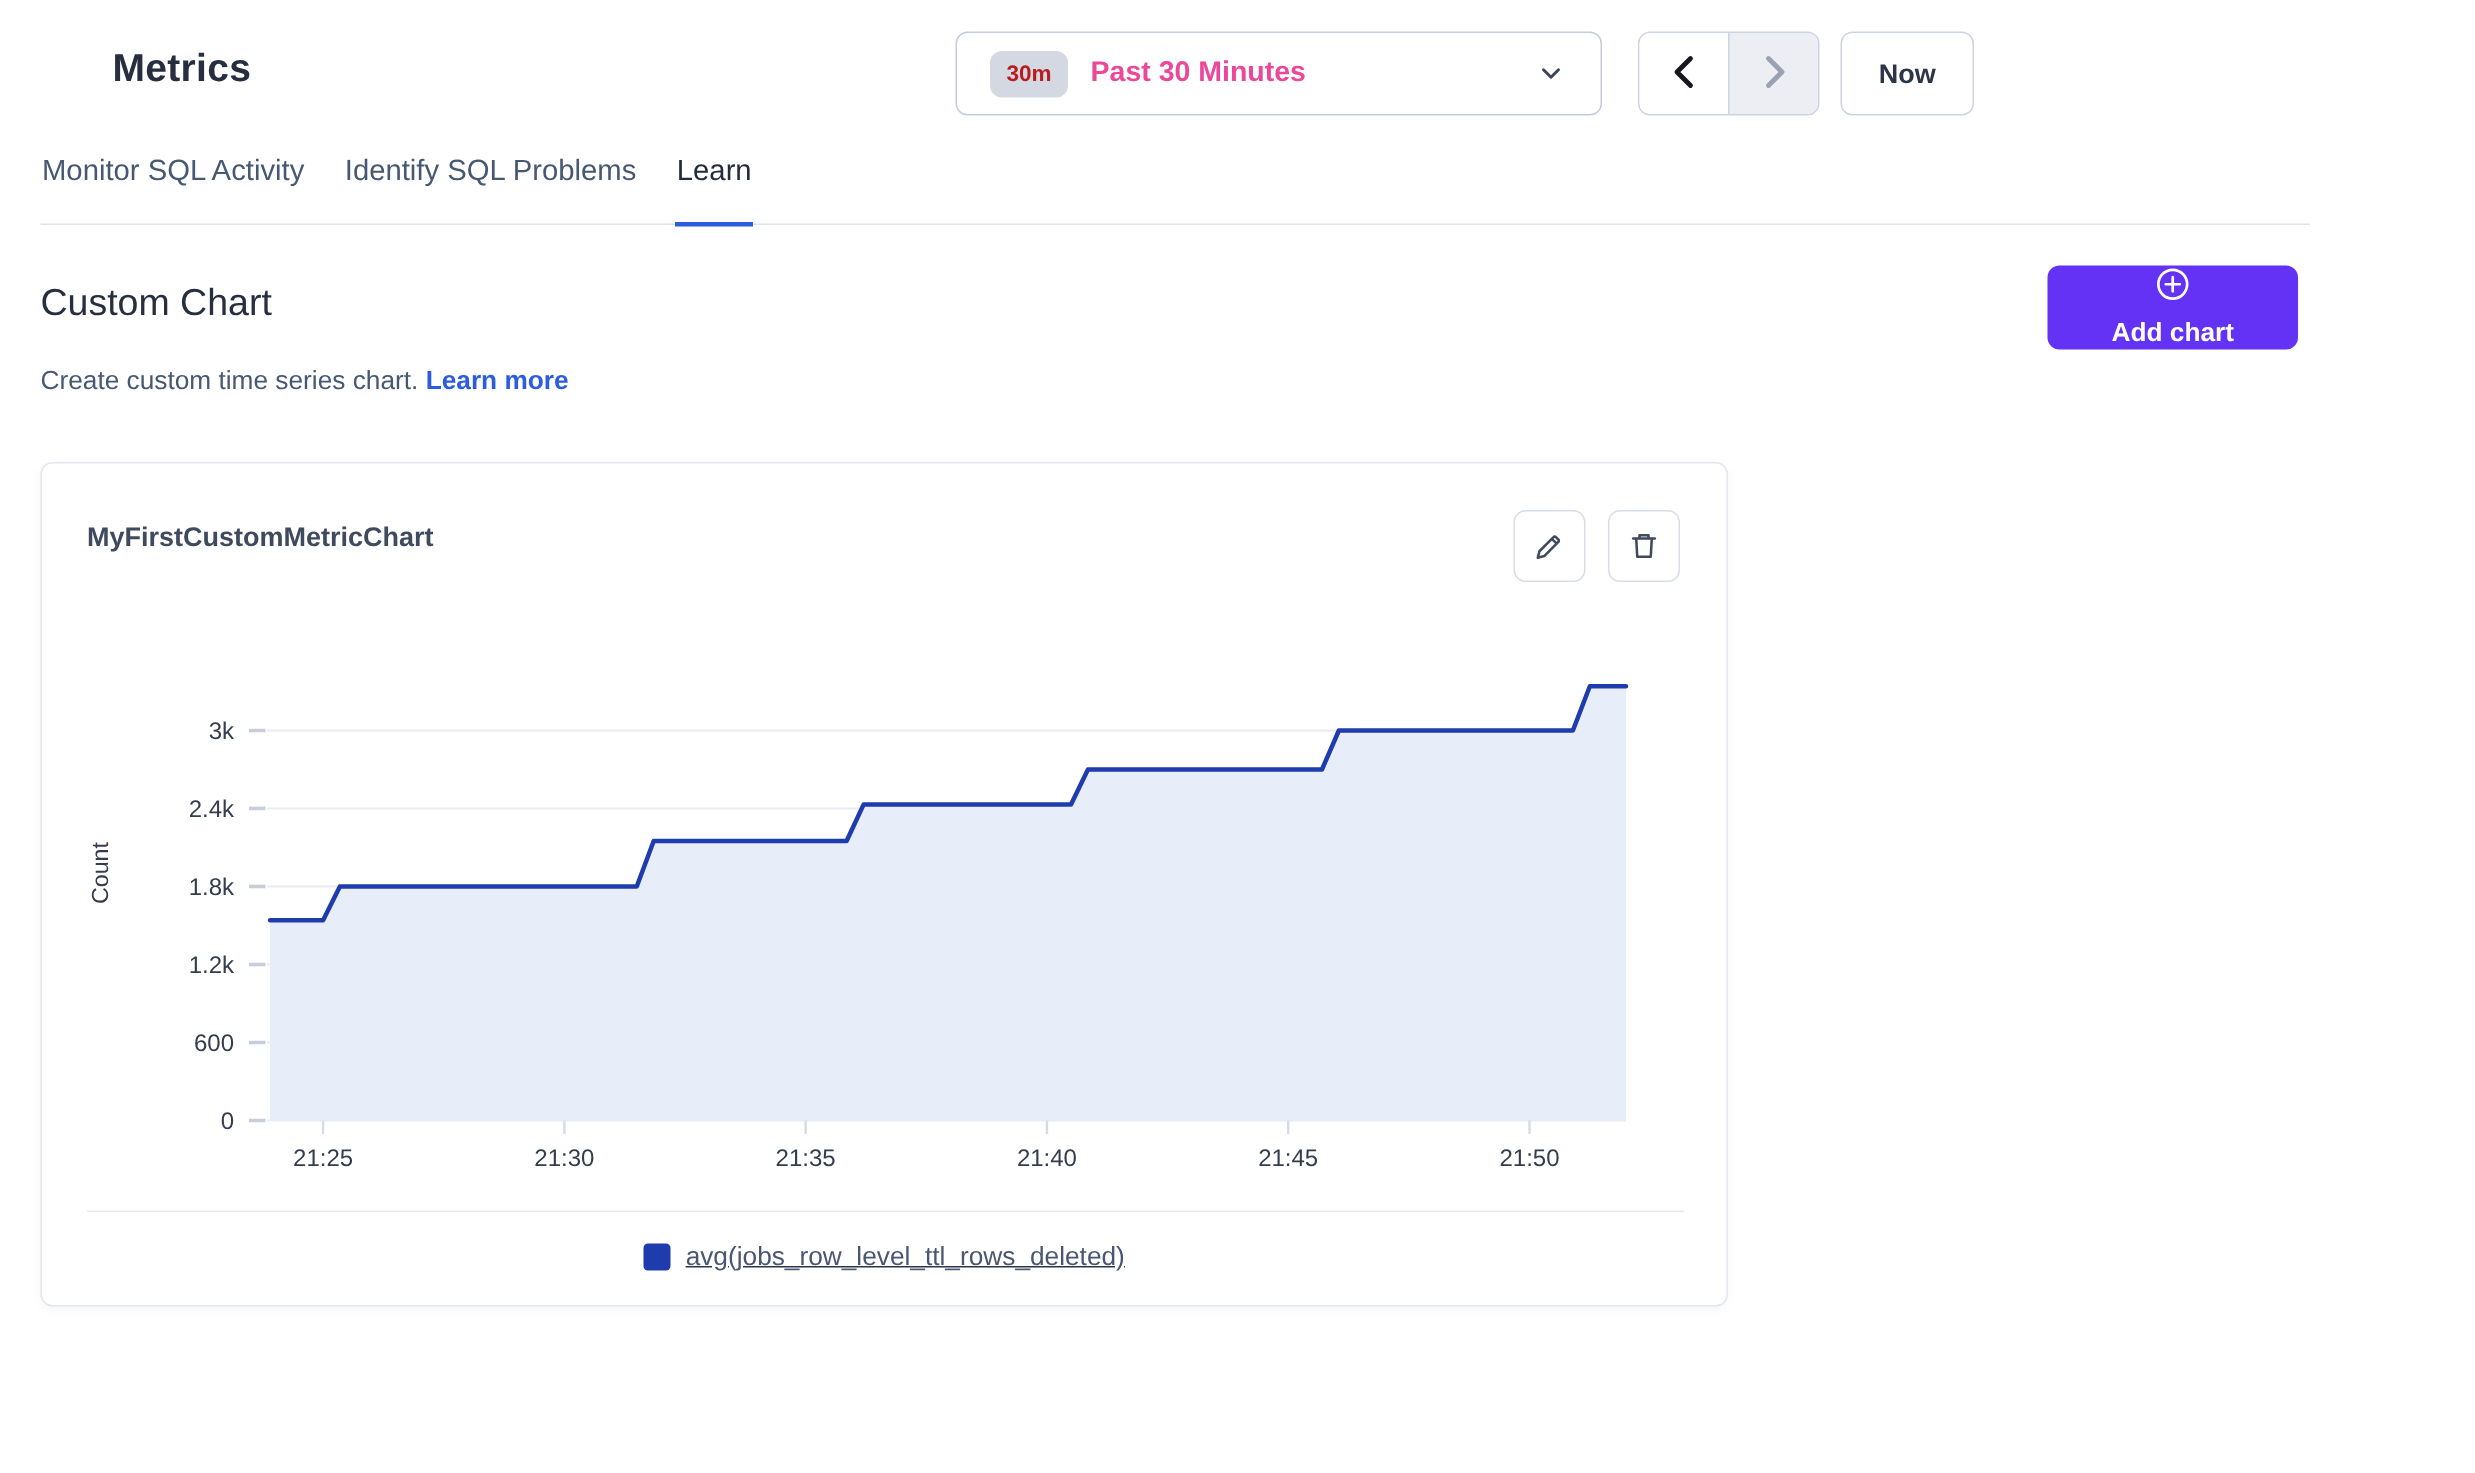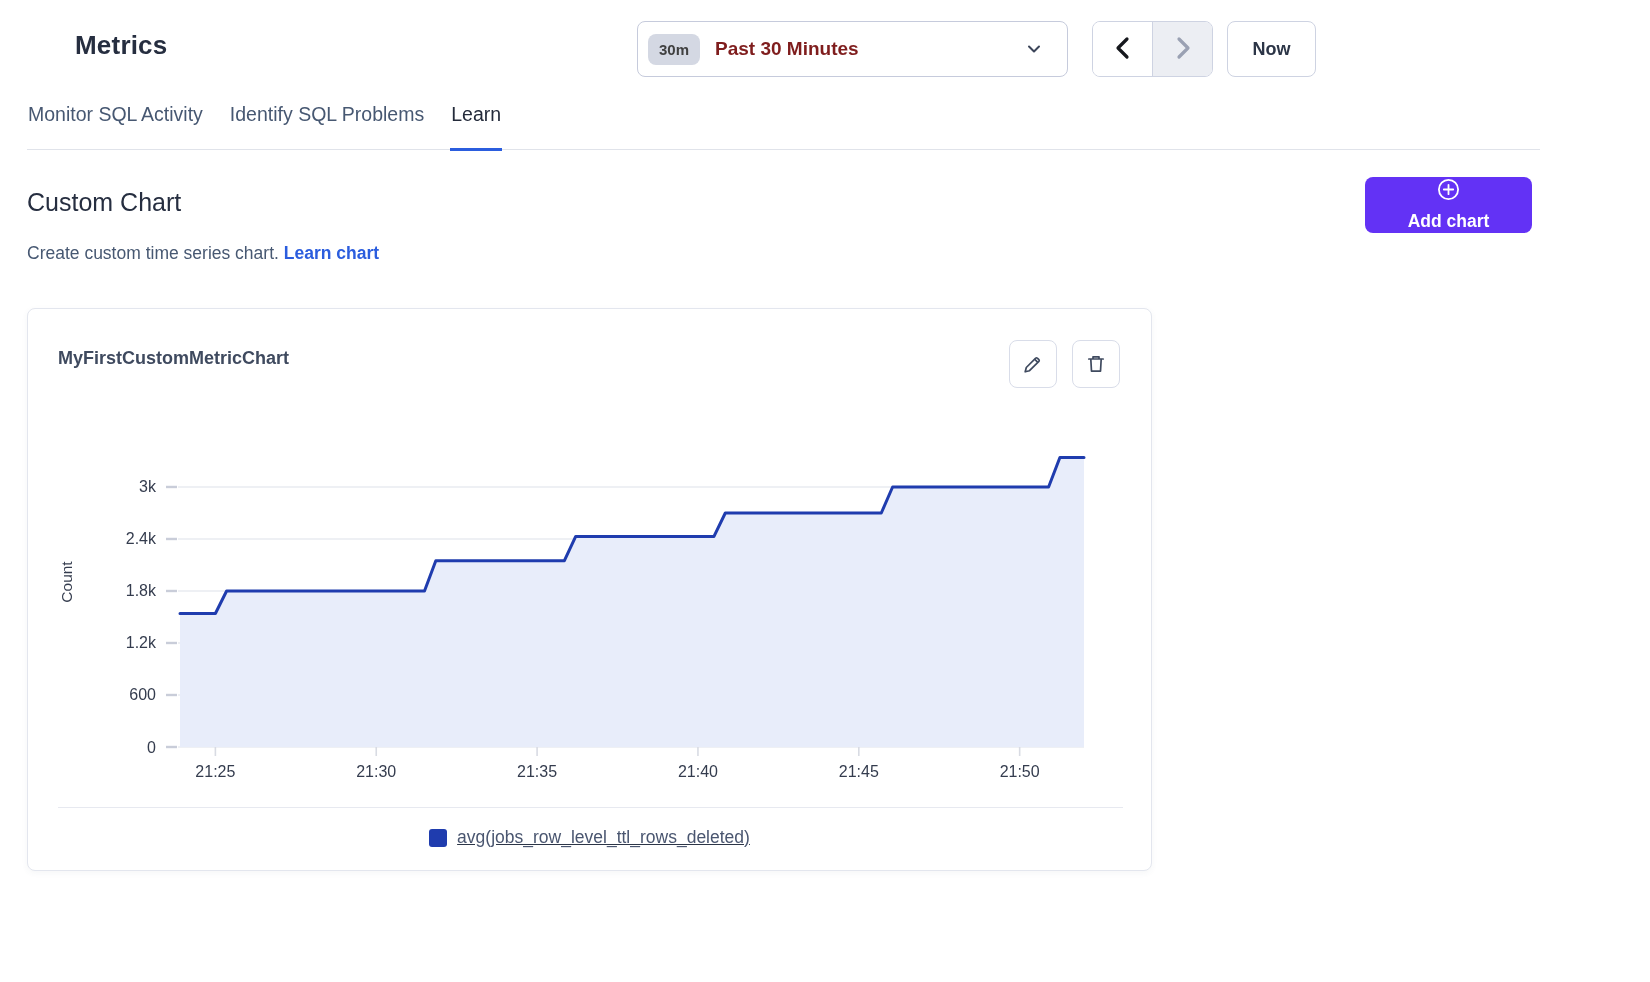--- a/index.html
+++ b/index.html
@@ -20,26 +20,26 @@
     margin-left: 48px;
   }
   .time-range {
     position: absolute; left: 637px; top: 21px;
     width: 431px; height: 56px;
     border: 1px solid #c6cbdc; border-radius: 8px;
     background: #fff; cursor: pointer;
     display: flex; align-items: center;
   }
   .tr-badge {
-    margin-left: 10px;
-    background: #d4d8e3; color: #404040;
+    margin-left: 22px;
+    background: #d4d8e3; color: #b91c1c;
     font-size: 15px; font-weight: 700;
     padding: 7px 11px; border-radius: 8px;
   }
-  .tr-label { margin-left: 15px; font-size: 19px; font-weight: 700; color: #7f1d1d; }
+  .tr-label { margin-left: 15px; font-size: 19px; font-weight: 700; color: #ec4899; }
   .tr-caret { margin-left: auto; margin-right: 24px; display:flex; }
   .arrow-group {
     position: absolute; left: 1092px; top: 21px;
     width: 121px; height: 56px;
     border: 1px solid #ced3e2; border-radius: 8px;
     overflow: hidden; display: flex; background: #fff;
   }
   .arrow-btn {
     flex: 1; display: flex; align-items: center; justify-content: center;
     background: #fff; border: none; cursor: pointer;
@@ -153,21 +153,21 @@
 
   <nav class="tabs">
     <div class="tab">Monitor SQL Activity</div>
     <div class="tab">Identify SQL Problems</div>
     <div class="tab active">Learn</div>
   </nav>
 
   <h2 class="section-title">Custom Chart</h2>
   <p class="section-sub">
     <span>Create custom time series chart.</span>
-    <a class="learn-more">Learn chart</a>
+    <a class="learn-more">Learn more</a>
   </p>
 
   <button class="add-chart-btn">
     <span style="display:flex;">
       <svg width="23" height="23" viewBox="0 0 23 23">
           <circle cx="11.5" cy="11.5" r="9.6" fill="none" stroke="#fff" stroke-width="1.8"></circle>
           <path d="M11.5 6.8v9.4M6.8 11.5h9.4" stroke="#fff" stroke-width="1.8" stroke-linecap="round"></path>
         </svg>
     </span>
     <span>Add chart</span>

